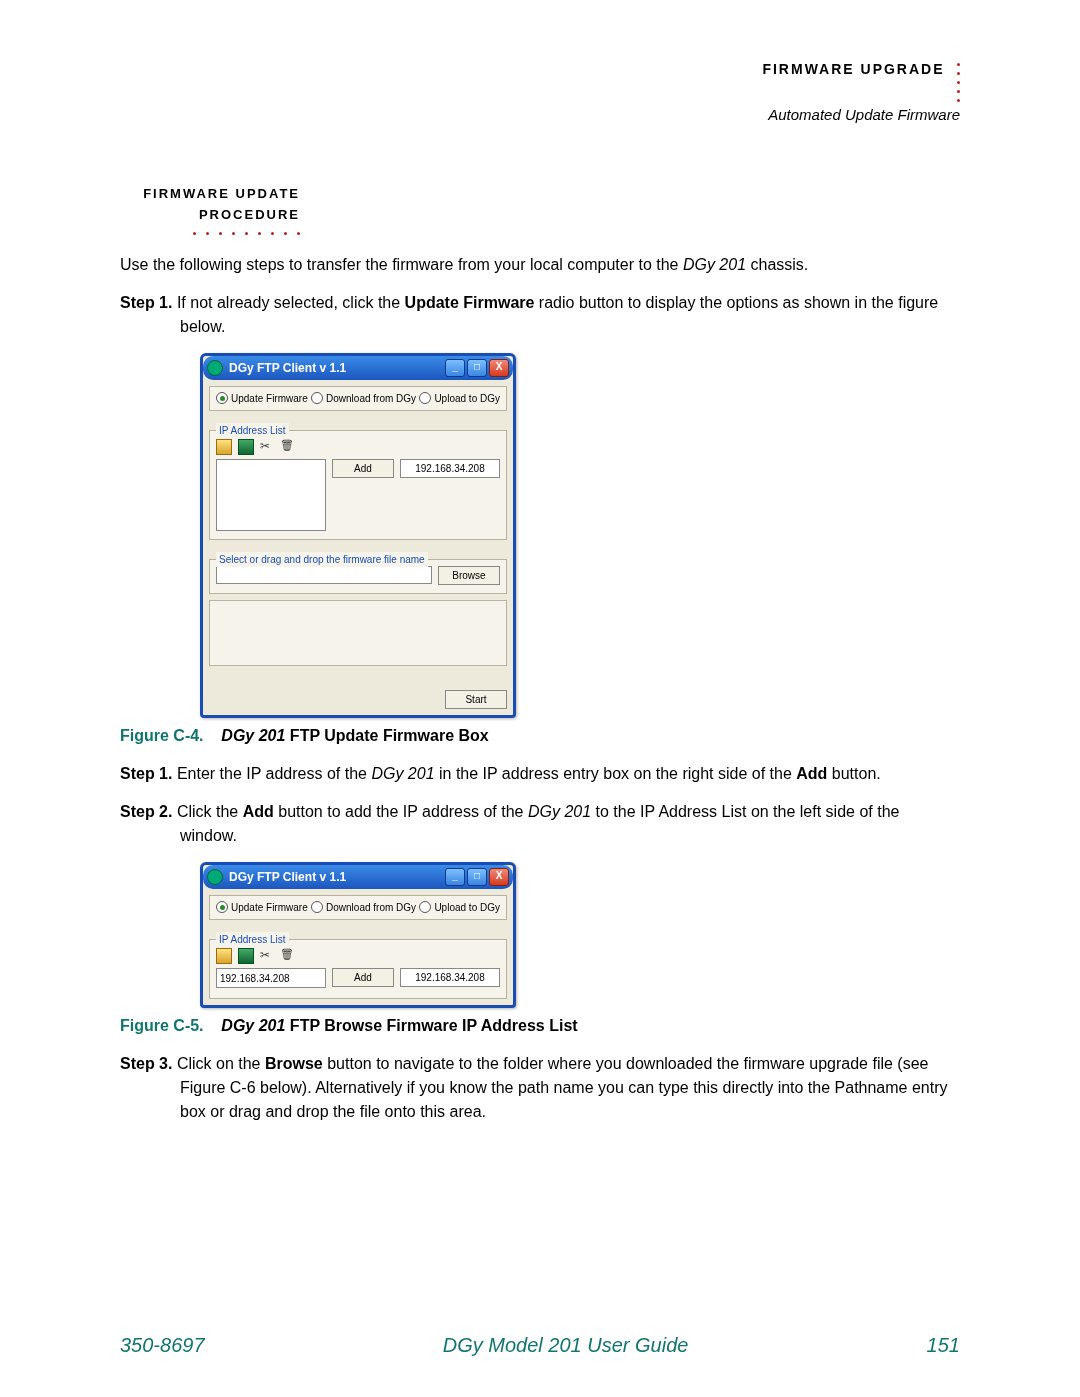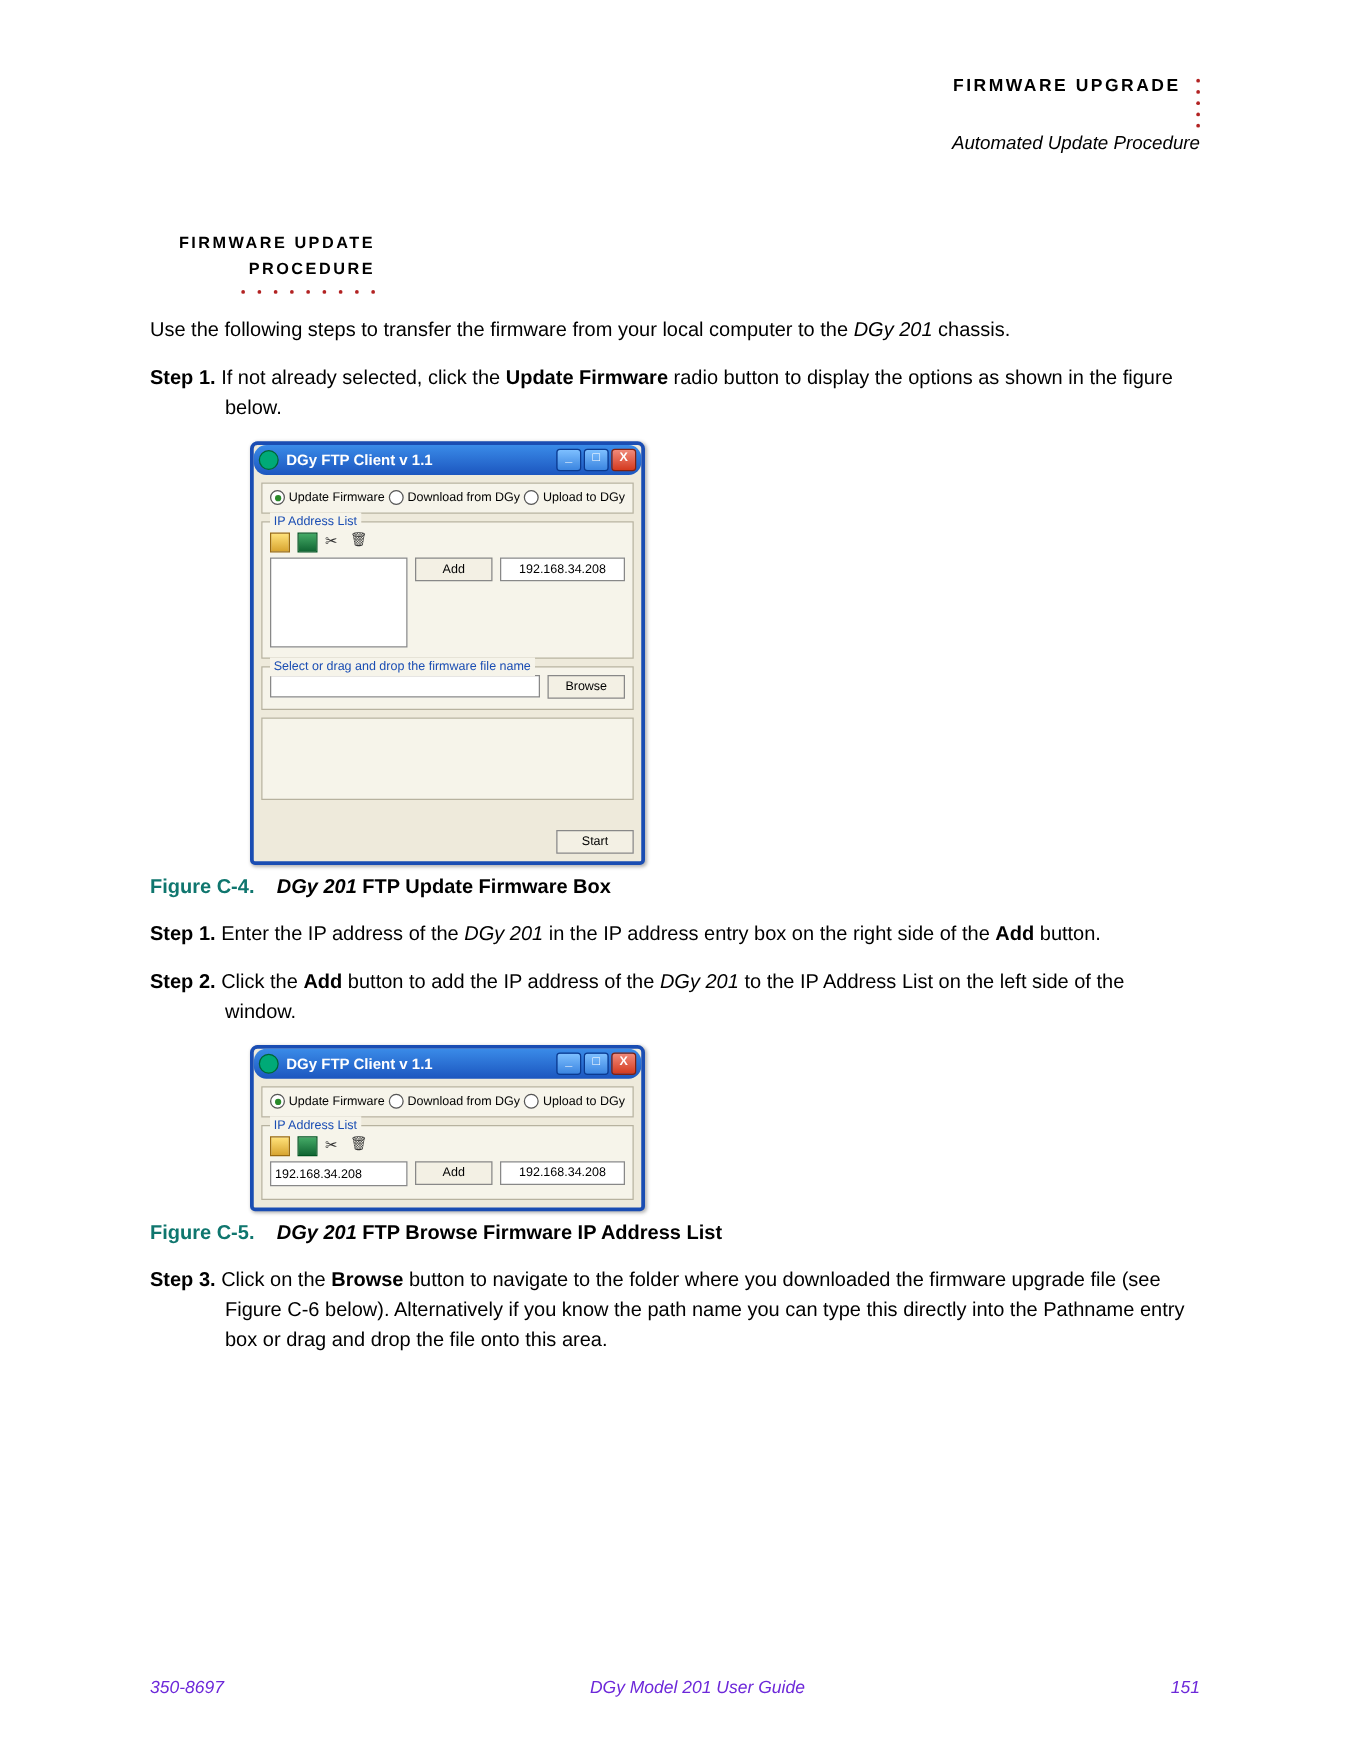--- a/index.html
+++ b/index.html
@@ -123,21 +123,21 @@
   .radio-row {
     border: 1px solid #b7b29f; background: #f6f4ea;
     padding: 4px 6px; display: flex; justify-content: space-between;
     font-size: 10px;
   }
   .radio-row label { display: flex; align-items: center; gap: 3px; white-space: nowrap; }
   .radio-dot { width:10px; height:10px; border:1px solid #555; border-radius:50%; display:inline-flex; align-items:center; justify-content:center; background:#fff;}
   .radio-dot.sel::after { content:""; width:5px; height:5px; background:#2a8a2a; border-radius:50%; }
   .fieldset {
     border: 1px solid #b7b29f; background: #f6f4ea;
-    margin-top: 6px; padding: 4px 6px 8px 6px; position: relative;
+    margin-top: 19px; padding: 4px 6px 8px 6px; position: relative;
   }
   .fieldset-legend {
     position: absolute; top: -8px; left: 6px;
     background: #f6f4ea; padding: 0 3px; font-size: 10px; color:#1a4db3;
   }
   .toolbar-icons { display: flex; gap: 6px; margin: 4px 0 4px 0; }
   .ti { width: 14px; height: 14px; display:inline-block; }
   .ti.open { background: linear-gradient(#ffe27a,#d8a530); border:1px solid #9a6b10; }
   .ti.save { background: linear-gradient(#4a6,#163); border:1px solid #052; }
   .ti.cut  { position:relative; }
@@ -167,42 +167,42 @@
     margin-top: 6px; height: 64px;
   }
   .start-row { display:flex; justify-content:flex-end; margin-top:24px; }
   .footer {
     position: absolute;
     bottom: 40px;
     left: 120px; right: 120px;
     display: flex;
     justify-content: space-between;
     font-style: italic;
-    font-size: 14px;
-    color: #6d28d9;
+    font-size: 20px;
+    color: #0f766e;
   }
 </style>
 </head>
 <body>
 
 <div class="page">
 
   <div class="header-block">
     <div>
       <span class="header-title">FIRMWARE UPGRADE</span>
       <span class="header-dots">
         <span></span>
           <span></span>
           <span></span>
           <span></span>
           <span></span>
       </span>
     </div>
     <div>
-      <span class="header-sub">Automated Update Procedure</span>
+      <span class="header-sub">Automated Update Firmware</span>
     </div>
   </div>
 
   <div class="two-col">
     <div class="sidehead">
       <div class="sidehead-title">FIRMWARE UPDATE</div>
       <div class="sidehead-title">PROCEDURE</div>
       <div class="sidehead-dots">
         <span></span>
           <span></span>

